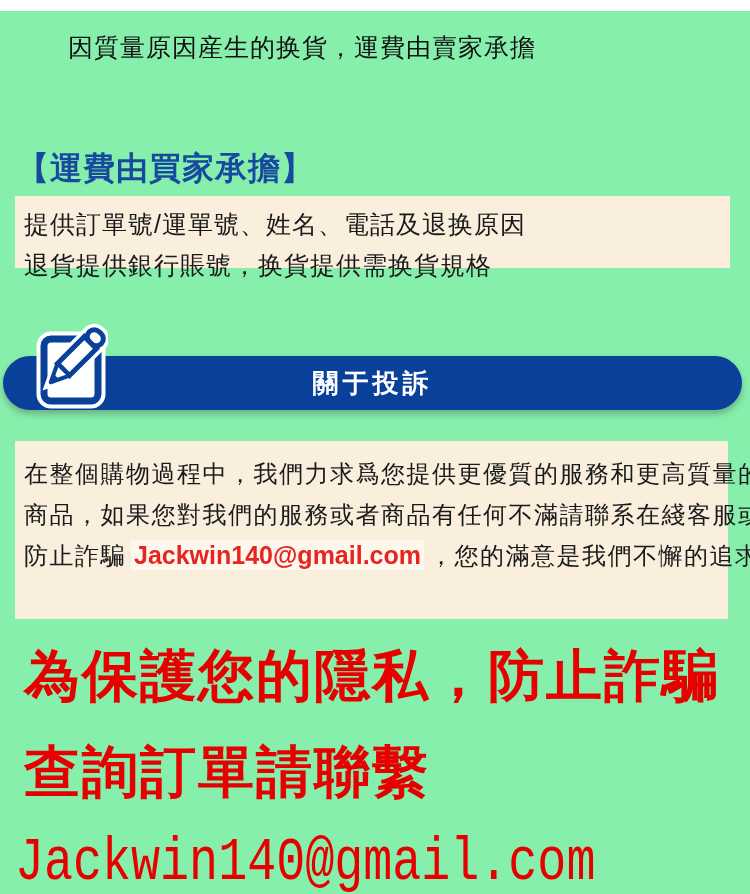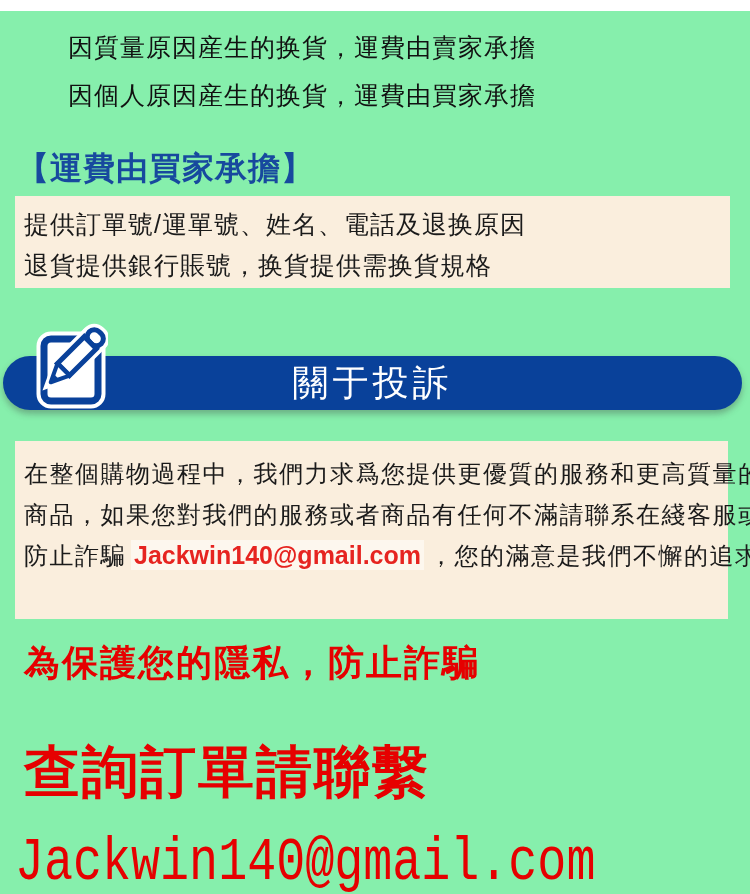--- a/index.html
+++ b/index.html
@@ -21,65 +21,64 @@
   .section-heading{
     position:absolute;left:17px;top:136px;
     font-size:32px;font-weight:600;color:#17499e;
     letter-spacing:1px;white-space:nowrap;margin:0;
   }
 
   
   .note-box{
     position:absolute;background:#faeedd;
   }
-  .box1{left:15px;top:185px;width:715px;height:92px;padding:8px 0 4px 9px;box-sizing:border-box;}
+  .box1{left:15px;top:185px;width:715px;height:72px;padding:8px 0 4px 9px;box-sizing:border-box;}
   .box1 p{margin:0;font-size:25px;line-height:41px;letter-spacing:1px;white-space:nowrap;color:#1a1a1a;}
 
   
   .banner{
     position:absolute;left:3px;top:345px;width:739px;height:54px;
     background:#09419a;border-radius:27px;
     box-shadow:0 4px 6px rgba(60,60,60,0.35);
     display:flex;align-items:center;justify-content:center;
   }
   .banner .banner-title{
-    color:#ffffff;font-size:36px;font-weight:normal;letter-spacing:4px;
+    color:#ffffff;font-size:26px;font-weight:bold;letter-spacing:4px;
   }
   .banner-icon{
     position:absolute;left:36px;top:312px;width:72px;height:88px;
   }
 
   
   .box2{left:15px;top:430px;width:713px;height:178px;padding:12px 0 0 9px;box-sizing:border-box;}
   .box2 p{margin:0;font-size:24px;line-height:41px;letter-spacing:1.5px;white-space:nowrap;color:#1a1a1a;}
   .inline-email{
     color:#e62420;font-weight:bold;font-size:25px;letter-spacing:0;
     background:rgba(255,255,255,0.5);
     padding:1px 3px;margin:0 5px;
   }
 
   
   .privacy-line{position:absolute;color:#e60000;white-space:nowrap;font-weight:600;letter-spacing:2px;}
-  .privacy-line.l1{left:24px;top:628px;font-size:36px;}
+  .privacy-line.l1{left:24px;top:628px;font-size:56px;}
   .privacy-line.l2{left:24px;top:724px;font-size:56px;}
   .privacy-email{
     position:absolute;left:15px;top:816px;
     color:#e60000;font-size:62px;font-weight:normal;
     font-family:"Liberation Mono","DejaVu Sans Mono",monospace;
     transform:scale(0.78,1);transform-origin:left top;
     white-space:nowrap;letter-spacing:0;
   }
 </style>
 </head>
 <body>
 
 <div class="page">
 
   <div class="top-note n1">因質量原因産生的换貨，運費由賣家承擔</div>
-  <div class="top-note n2">因個人原因産生的换貨，運費由買家承擔</div>
 
   <h2 class="section-heading">【運費由買家承擔】</h2>
 
   <div class="note-box box1">
     <p>提供訂單號/運單號、姓名、電話及退换原因</p>
     <p>退貨提供銀行賬號，换貨提供需换貨規格</p>
   </div>
 
   <div class="banner">
     <span class="banner-title">關于投訴</span>

